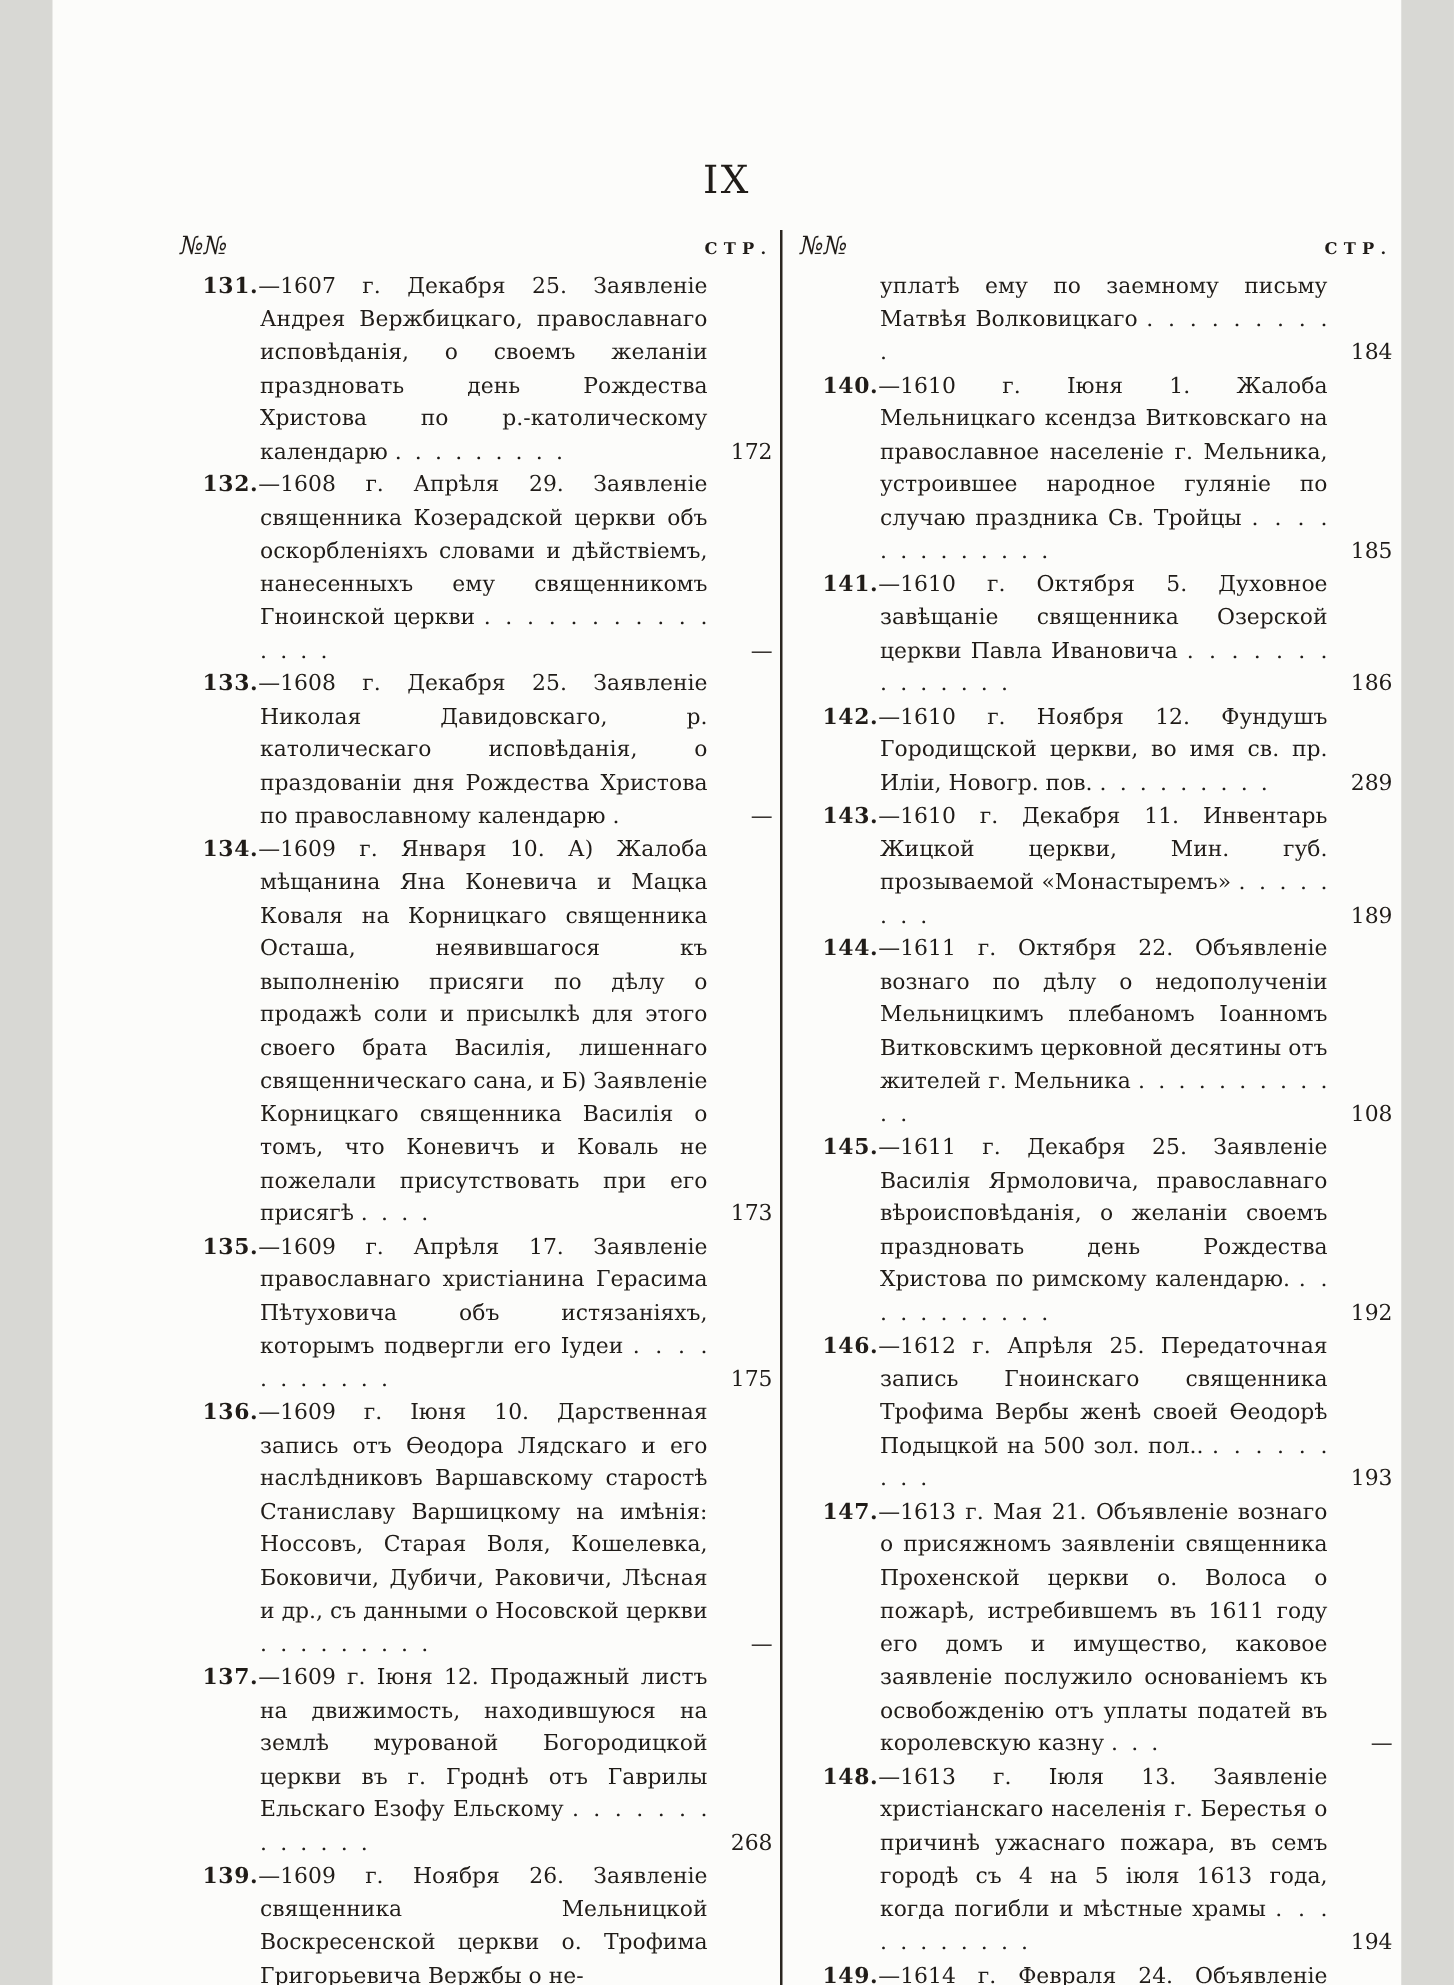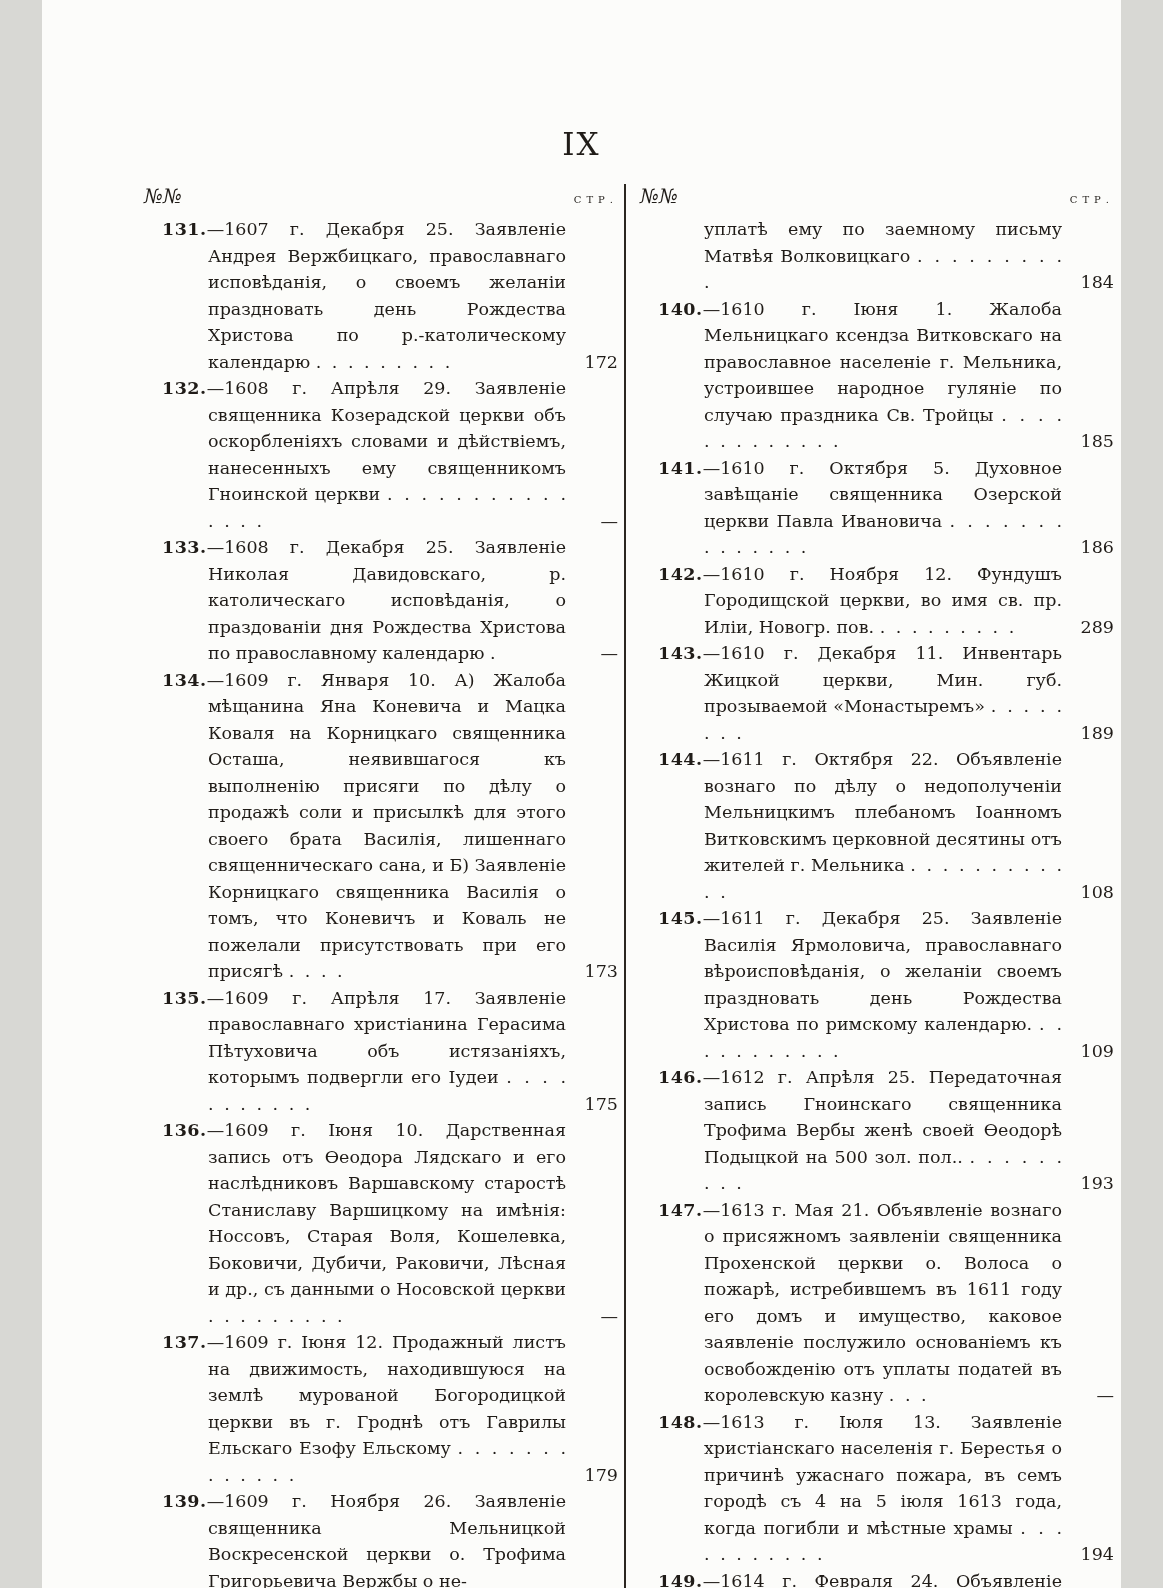--- a/index.html
+++ b/index.html
@@ -39,22 +39,22 @@
     align-items: baseline;
     margin-bottom: 8px;
     height: 24px;
   }
   .num-sign {
     font-style: italic;
     font-size: 20px;
     font-weight: 500;
   }
   .str-head {
-    font-size: 10px;
-    font-weight: 400;
+    font-size: 13px;
+    font-weight: 700;
     letter-spacing: 5px;
   }
   .divider {
     width: 2px;
     background: #2b2620;
     margin-left: 6px;
     margin-right: 14px;
   }
   .entry {
     position: relative;
@@ -99,21 +99,21 @@
   <div class="entry"><span class="num">132.</span><span class="txt">—1608 г. Апрѣля 29. Заявленіе священника Козерадской церкви объ оскорбленіяхъ словами и дѣйствіемъ, нанесенныхъ ему священникомъ Гноинской церкви</span> <span class="dots">. . . . . . . . . . . . . . .</span><span class="pg">—</span></div>
 
   <div class="entry"><span class="num">133.</span><span class="txt">—1608 г. Декабря 25. Заявленіе Николая Давидовскаго, р. католическаго исповѣданія, о праздованіи дня Рождества Христова по православному календарю</span> <span class="dots">.</span><span class="pg">—</span></div>
 
   <div class="entry"><span class="num">134.</span><span class="txt">—1609 г. Января 10. А) Жалоба мѣщанина Яна Коневича и Мацка Коваля на Корницкаго священника Осташа, неявившагося къ выполненію присяги по дѣлу о продажѣ соли и присылкѣ для этого своего брата Василія, лишеннаго священническаго сана, и Б) Заявленіе Корницкаго священника Василія о томъ, что Коневичъ и Коваль не пожелали присутствовать при его присягѣ</span> <span class="dots">. . . .</span><span class="pg">173</span></div>
 
   <div class="entry"><span class="num">135.</span><span class="txt">—1609 г. Апрѣля 17. Заявленіе православнаго христіанина Герасима Пѣтуховича объ истязаніяхъ, которымъ подвергли его Іудеи</span> <span class="dots">. . . . . . . . . . .</span><span class="pg">175</span></div>
 
   <div class="entry"><span class="num">136.</span><span class="txt">—1609 г. Іюня 10. Дарственная запись отъ Ѳеодора Лядскаго и его наслѣдниковъ Варшавскому старостѣ Станиславу Варшицкому на имѣнія: Носсовъ, Старая Воля, Кошелевка, Боковичи, Дубичи, Раковичи, Лѣсная и др., съ данными о Носовской церкви</span> <span class="dots">. . . . . . . . .</span><span class="pg">—</span></div>
 
-  <div class="entry"><span class="num">137.</span><span class="txt">—1609 г. Іюня 12. Продажный листъ на движимость, находившуюся на землѣ мурованой Богородицкой церкви въ г. Гроднѣ отъ Гаврилы Ельскаго Езофу Ельскому</span> <span class="dots">. . . . . . . . . . . . .</span><span class="pg">179</span></div>
+  <div class="entry"><span class="num">137.</span><span class="txt">—1609 г. Іюня 12. Продажный листъ на движимость, находившуюся на землѣ мурованой Богородицкой церкви въ г. Гроднѣ отъ Гаврилы Ельскаго Езофу Ельскому</span> <span class="dots">. . . . . . . . . . . . .</span><span class="pg">268</span></div>
 
 
   <div class="entry"><span class="num">139.</span><span class="txt">—1609 г. Ноября 26. Заявленіе священника Мельницкой Воскресенской церкви о. Трофима Григорьевича Вержбы о не-</span> <span class="dots"></span></div>
 </div>
     </section>
 
     <div class="divider"></div>
 
     <section class="col">
       <div class="col-head">
@@ -126,21 +126,21 @@
   <div class="entry"><span class="num">140.</span><span class="txt">—1610 г. Іюня 1. Жалоба Мельницкаго ксендза Витковскаго на православное населеніе г. Мельника, устроившее народное гуляніе по случаю праздника Св. Тройцы</span> <span class="dots">. . . . . . . . . . . . .</span><span class="pg">185</span></div>
 
   <div class="entry"><span class="num">141.</span><span class="txt">—1610 г. Октября 5. Духовное завѣщаніе священника Озерской церкви Павла Ивановича</span> <span class="dots">. . . . . . . . . . . . . .</span><span class="pg">186</span></div>
 
   <div class="entry"><span class="num">142.</span><span class="txt">—1610 г. Ноября 12. Фундушъ Городищской церкви, во имя св. пр. Иліи, Новогр. пов.</span> <span class="dots">. . . . . . . . .</span><span class="pg">289</span></div>
 
   <div class="entry"><span class="num">143.</span><span class="txt">—1610 г. Декабря 11. Инвентарь Жицкой церкви, Мин. губ. прозываемой «Монастыремъ»</span> <span class="dots">. . . . . . . .</span><span class="pg">189</span></div>
 
   <div class="entry"><span class="num">144.</span><span class="txt">—1611 г. Октября 22. Объявленіе вознаго по дѣлу о недополученіи Мельницкимъ плебаномъ Іоанномъ Витковскимъ церковной десятины отъ жителей г. Мельника</span> <span class="dots">. . . . . . . . . . . .</span><span class="pg">108</span></div>
 
-  <div class="entry"><span class="num">145.</span><span class="txt">—1611 г. Декабря 25. Заявленіе Василія Ярмоловича, православнаго вѣроисповѣданія, о желаніи своемъ праздновать день Рождества Христова по римскому календарю.</span> <span class="dots">. . . . . . . . . . .</span><span class="pg">109</span></div>
+  <div class="entry"><span class="num">145.</span><span class="txt">—1611 г. Декабря 25. Заявленіе Василія Ярмоловича, православнаго вѣроисповѣданія, о желаніи своемъ праздновать день Рождества Христова по римскому календарю.</span> <span class="dots">. . . . . . . . . . .</span><span class="pg">192</span></div>
 
   <div class="entry"><span class="num">146.</span><span class="txt">—1612 г. Апрѣля 25. Передаточная запись Гноинскаго священника Трофима Вербы женѣ своей Ѳеодорѣ Подыцкой на 500 зол. пол..</span> <span class="dots">. . . . . . . . .</span><span class="pg">193</span></div>
 
   <div class="entry"><span class="num">147.</span><span class="txt">—1613 г. Мая 21. Объявленіе вознаго о присяжномъ заявленіи священника Прохенской церкви о. Волоса о пожарѣ, истребившемъ въ 1611 году его домъ и имущество, каковое заявленіе послужило основаніемъ къ освобожденію отъ уплаты податей въ королевскую казну</span> <span class="dots">. . .</span><span class="pg">—</span></div>
 
   <div class="entry"><span class="num">148.</span><span class="txt">—1613 г. Іюля 13. Заявленіе христіанскаго населенія г. Берестья о причинѣ ужаснаго пожара, въ семъ городѣ съ 4 на 5 іюля 1613 года, когда погибли и мѣстные храмы</span> <span class="dots">. . . . . . . . . . .</span><span class="pg">194</span></div>
 
   <div class="entry"><span class="num">149.</span><span class="txt">—1614 г. Февраля 24. Объявленіе вознаго объ убыткахъ отъ пожара, понесенныхъ священникомъ Мельницкой Пречистенской церкви, о. Іеронимомъ</span> </div>
 </div>
 

